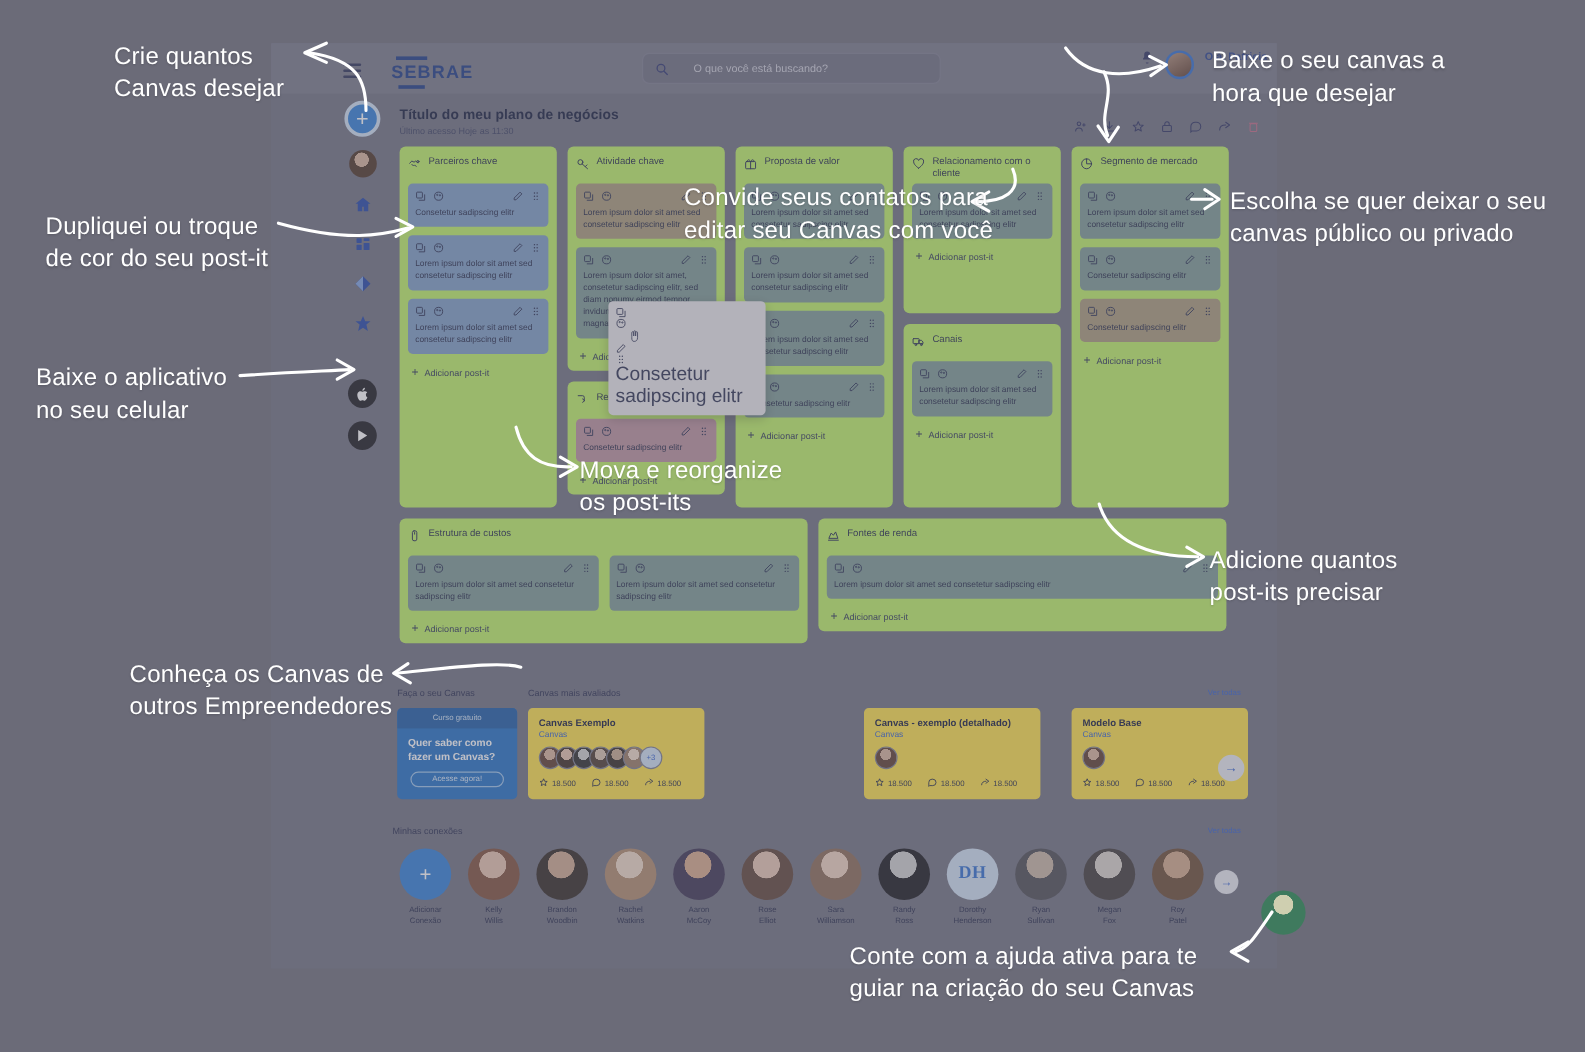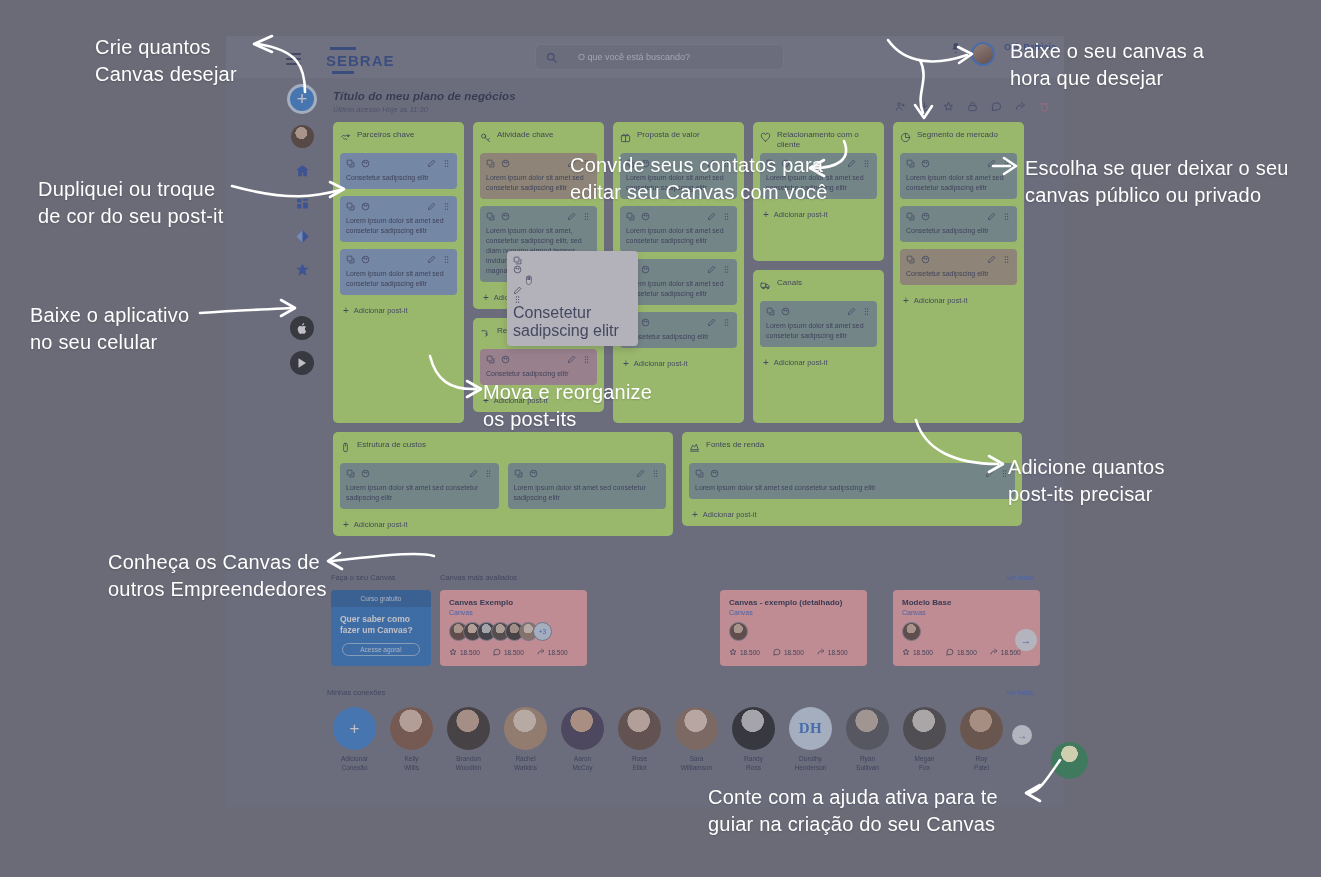--- a/index.html
+++ b/index.html
@@ -67,21 +67,21 @@
   .rail .ava { width:23px;height:23px;border-radius:50%;
     background:radial-gradient(circle at 45% 35%, #d8b49b 0 30%, #4b3224 31% 100%); }
   .rail .ic { width:22px; height:22px; display:flex; align-items:center; justify-content:center; }
   .rail .store {
     width:24px;height:24px;border-radius:50%;background:#17171c;display:flex;align-items:center;justify-content:center;
     color:#fff;font-size:12px;
   }
   .rail .spacer { height:14px; }
 
   
-  .ct { position:absolute; left:107px; top:54px;font-style:italic; }
+  .ct { position:absolute; left:107px; top:54px; }
   .ct h1 { font-size:11.5px; color:#121a3a; font-weight:bold; letter-spacing:.1px;}
   .ct p  { font-size:7.5px; color:#3a4060; margin-top:3px;}
   .tools { position:absolute; right:14px; top:62px; display:flex; gap:13px; align-items:center; }
   .tools span { width:11px; height:11px; display:block; }
 
   
   .board { position:absolute; left:107px; top:86px; width:718px; }
   .row { display:flex; gap:9px; align-items:flex-start; }
   .col { background:#bef264; border-radius:5px; padding:7px 7px 5px 7px; }
   .col-head { display:flex; align-items:flex-start; gap:6px; margin-bottom:7px; height:17px; }
@@ -115,21 +115,21 @@
 
   .promo {
     position:absolute; left:105px; top:33px; width:100px; height:76px;
     background:#1f6ec4; border-radius:4px; overflow:hidden;
   }
   .promo .tag { background:#1a5ba6; color:#cfe1f5; font-size:6.5px; text-align:center; padding:5px 0 5px 0;}
   .promo .q { color:#fff; font-size:8.5px; font-weight:bold; line-height:11px; padding:7px 9px 0 9px;}
   .promo .btn { margin:7px auto 0 auto; width:78px; height:13px; border:1px solid #9cc3ea; border-radius:7px;
                 color:#d6e7f8; font-size:6.5px; display:flex; align-items:center; justify-content:center;}
 
-  .gcard { position:absolute; top:33px; width:147px; height:76px; background:#fca5a5; border-radius:4px; padding:8px 9px; }
+  .gcard { position:absolute; top:33px; width:147px; height:76px; background:#fde047; border-radius:4px; padding:8px 9px; }
   .gcard h4 { font-size:8px; color:#11173a; font-weight:bold; }
   .gcard .sub { font-size:7px; color:#2f5fd0; margin-top:2px; }
   .faces { display:flex; margin-top:6px; }
   .faces .f { width:19px; height:19px; border-radius:50%; margin-left:-5px; border:1.5px solid #7b7d8f; }
   .faces .f:first-child { margin-left:0; }
   .more { width:19px;height:19px;border-radius:50%;background:#cfe0f3;color:#2f5fd0;font-size:6.5px;
           display:flex;align-items:center;justify-content:center;margin-left:-5px; border:1.5px solid #7b7d8f;}
   .stats { display:flex; gap:13px; margin-top:7px; align-items:center; }
   .stat { display:flex; gap:3px; align-items:center; font-size:6.5px; color:#1d2342; }
 

